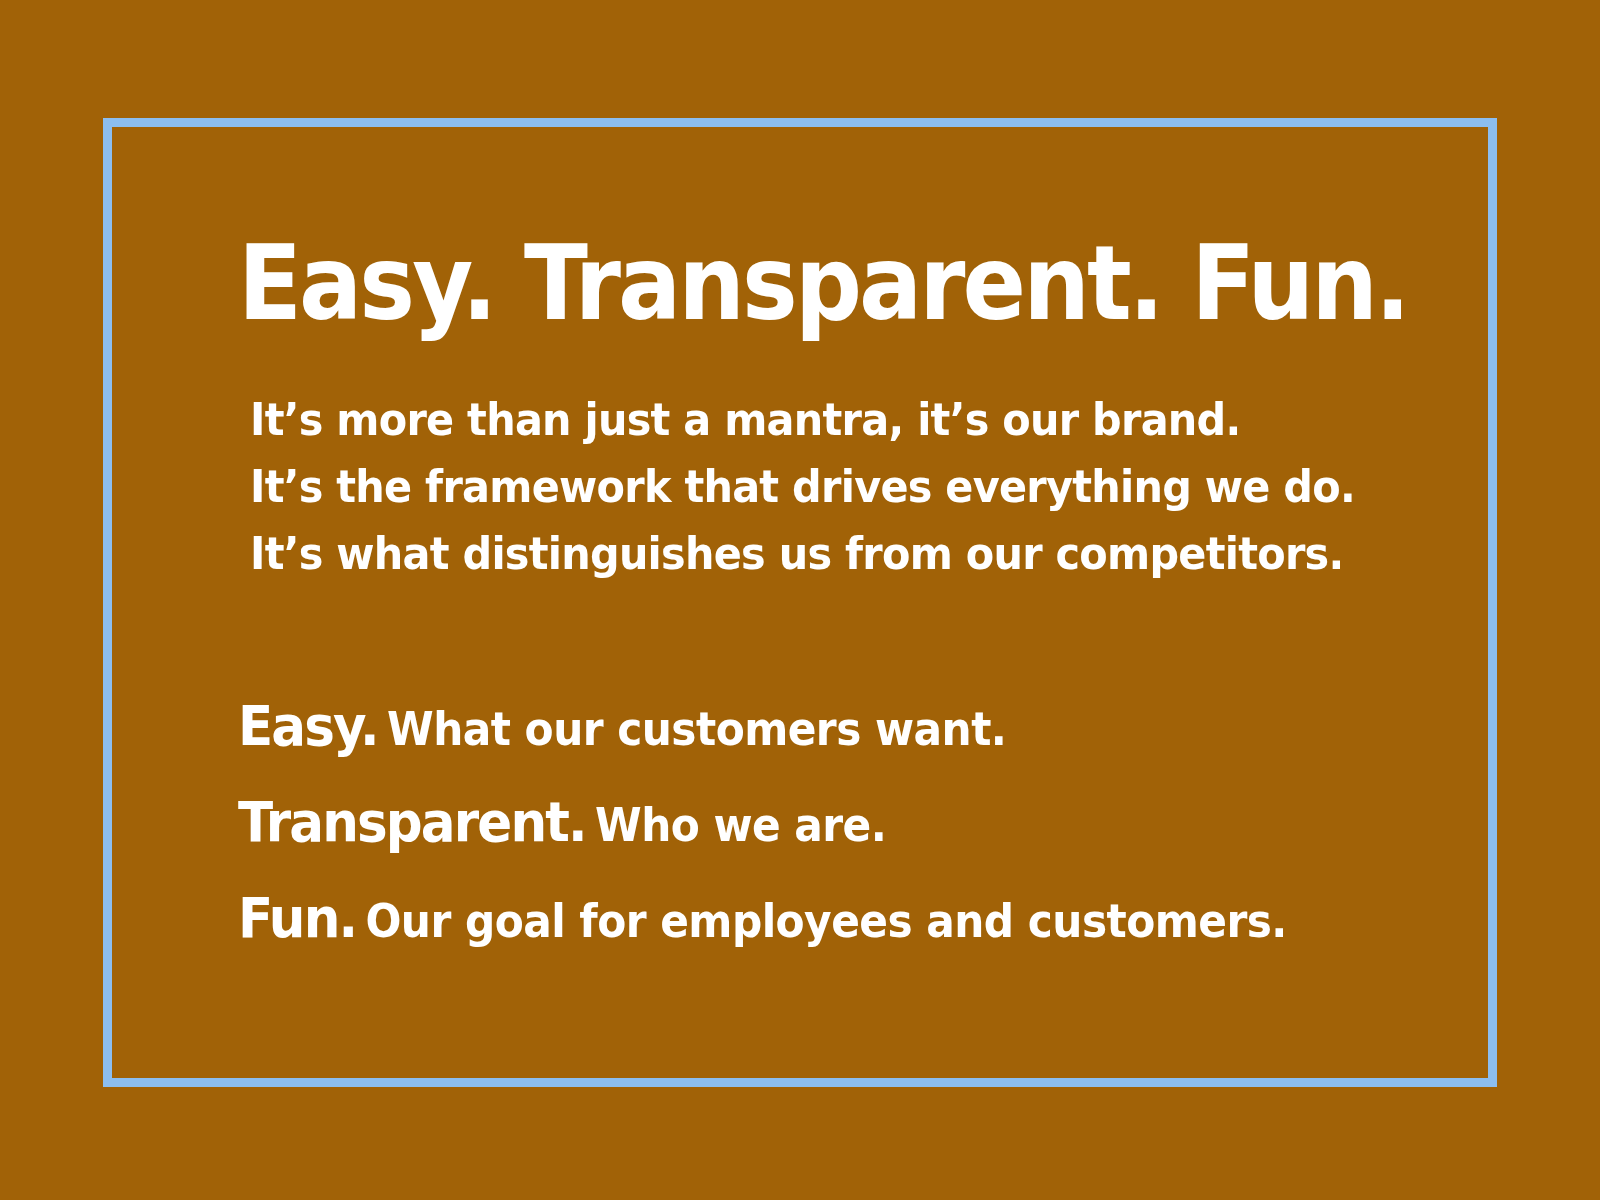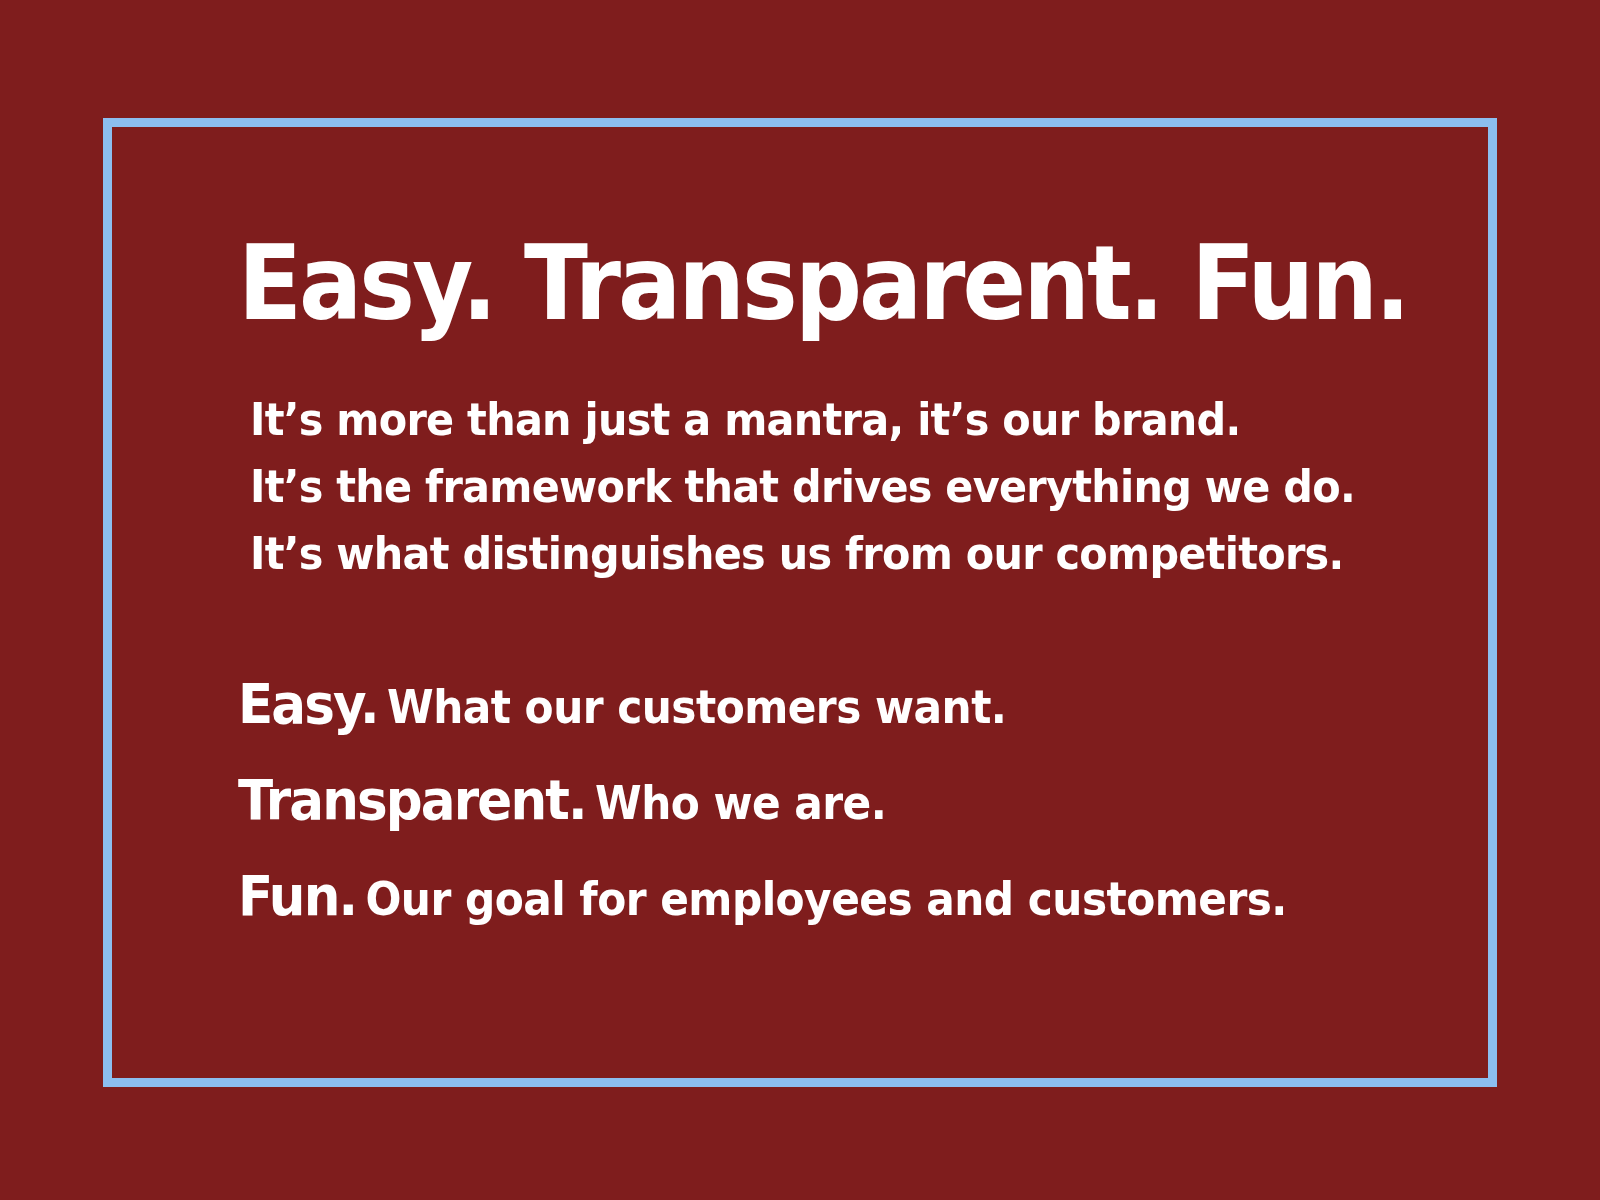--- a/index.html
+++ b/index.html
@@ -11,21 +11,21 @@
     height: 1200px;
     background: #054A8C;
     font-family: "Liberation Sans", sans-serif;
     overflow: hidden;
   }
 
   .slide {
     position: relative;
     width: 1600px;
     height: 1200px;
-    background: #7f1d1d;
+    background: #a16207;
   }
 
   
   .frame {
     position: absolute;
     left: 103px;
     top: 118px;
     width: 1394px;
     height: 969px;
     box-sizing: border-box;
@@ -65,21 +65,21 @@
     font-weight: 600;
     font-size: 45px;
     line-height: 67px;
     letter-spacing: -0.8px;
     transform: scaleX(0.92);
     transform-origin: left center;
     white-space: nowrap;
   }
 
   .pillars {
-    margin-top: 76px;
+    margin-top: 98px;
   }
 
   .pillar-line {
     color: #FFFFFF;
     line-height: 82px;
     white-space: nowrap;
     transform: scaleX(0.92);
     transform-origin: left center;
   }
 

